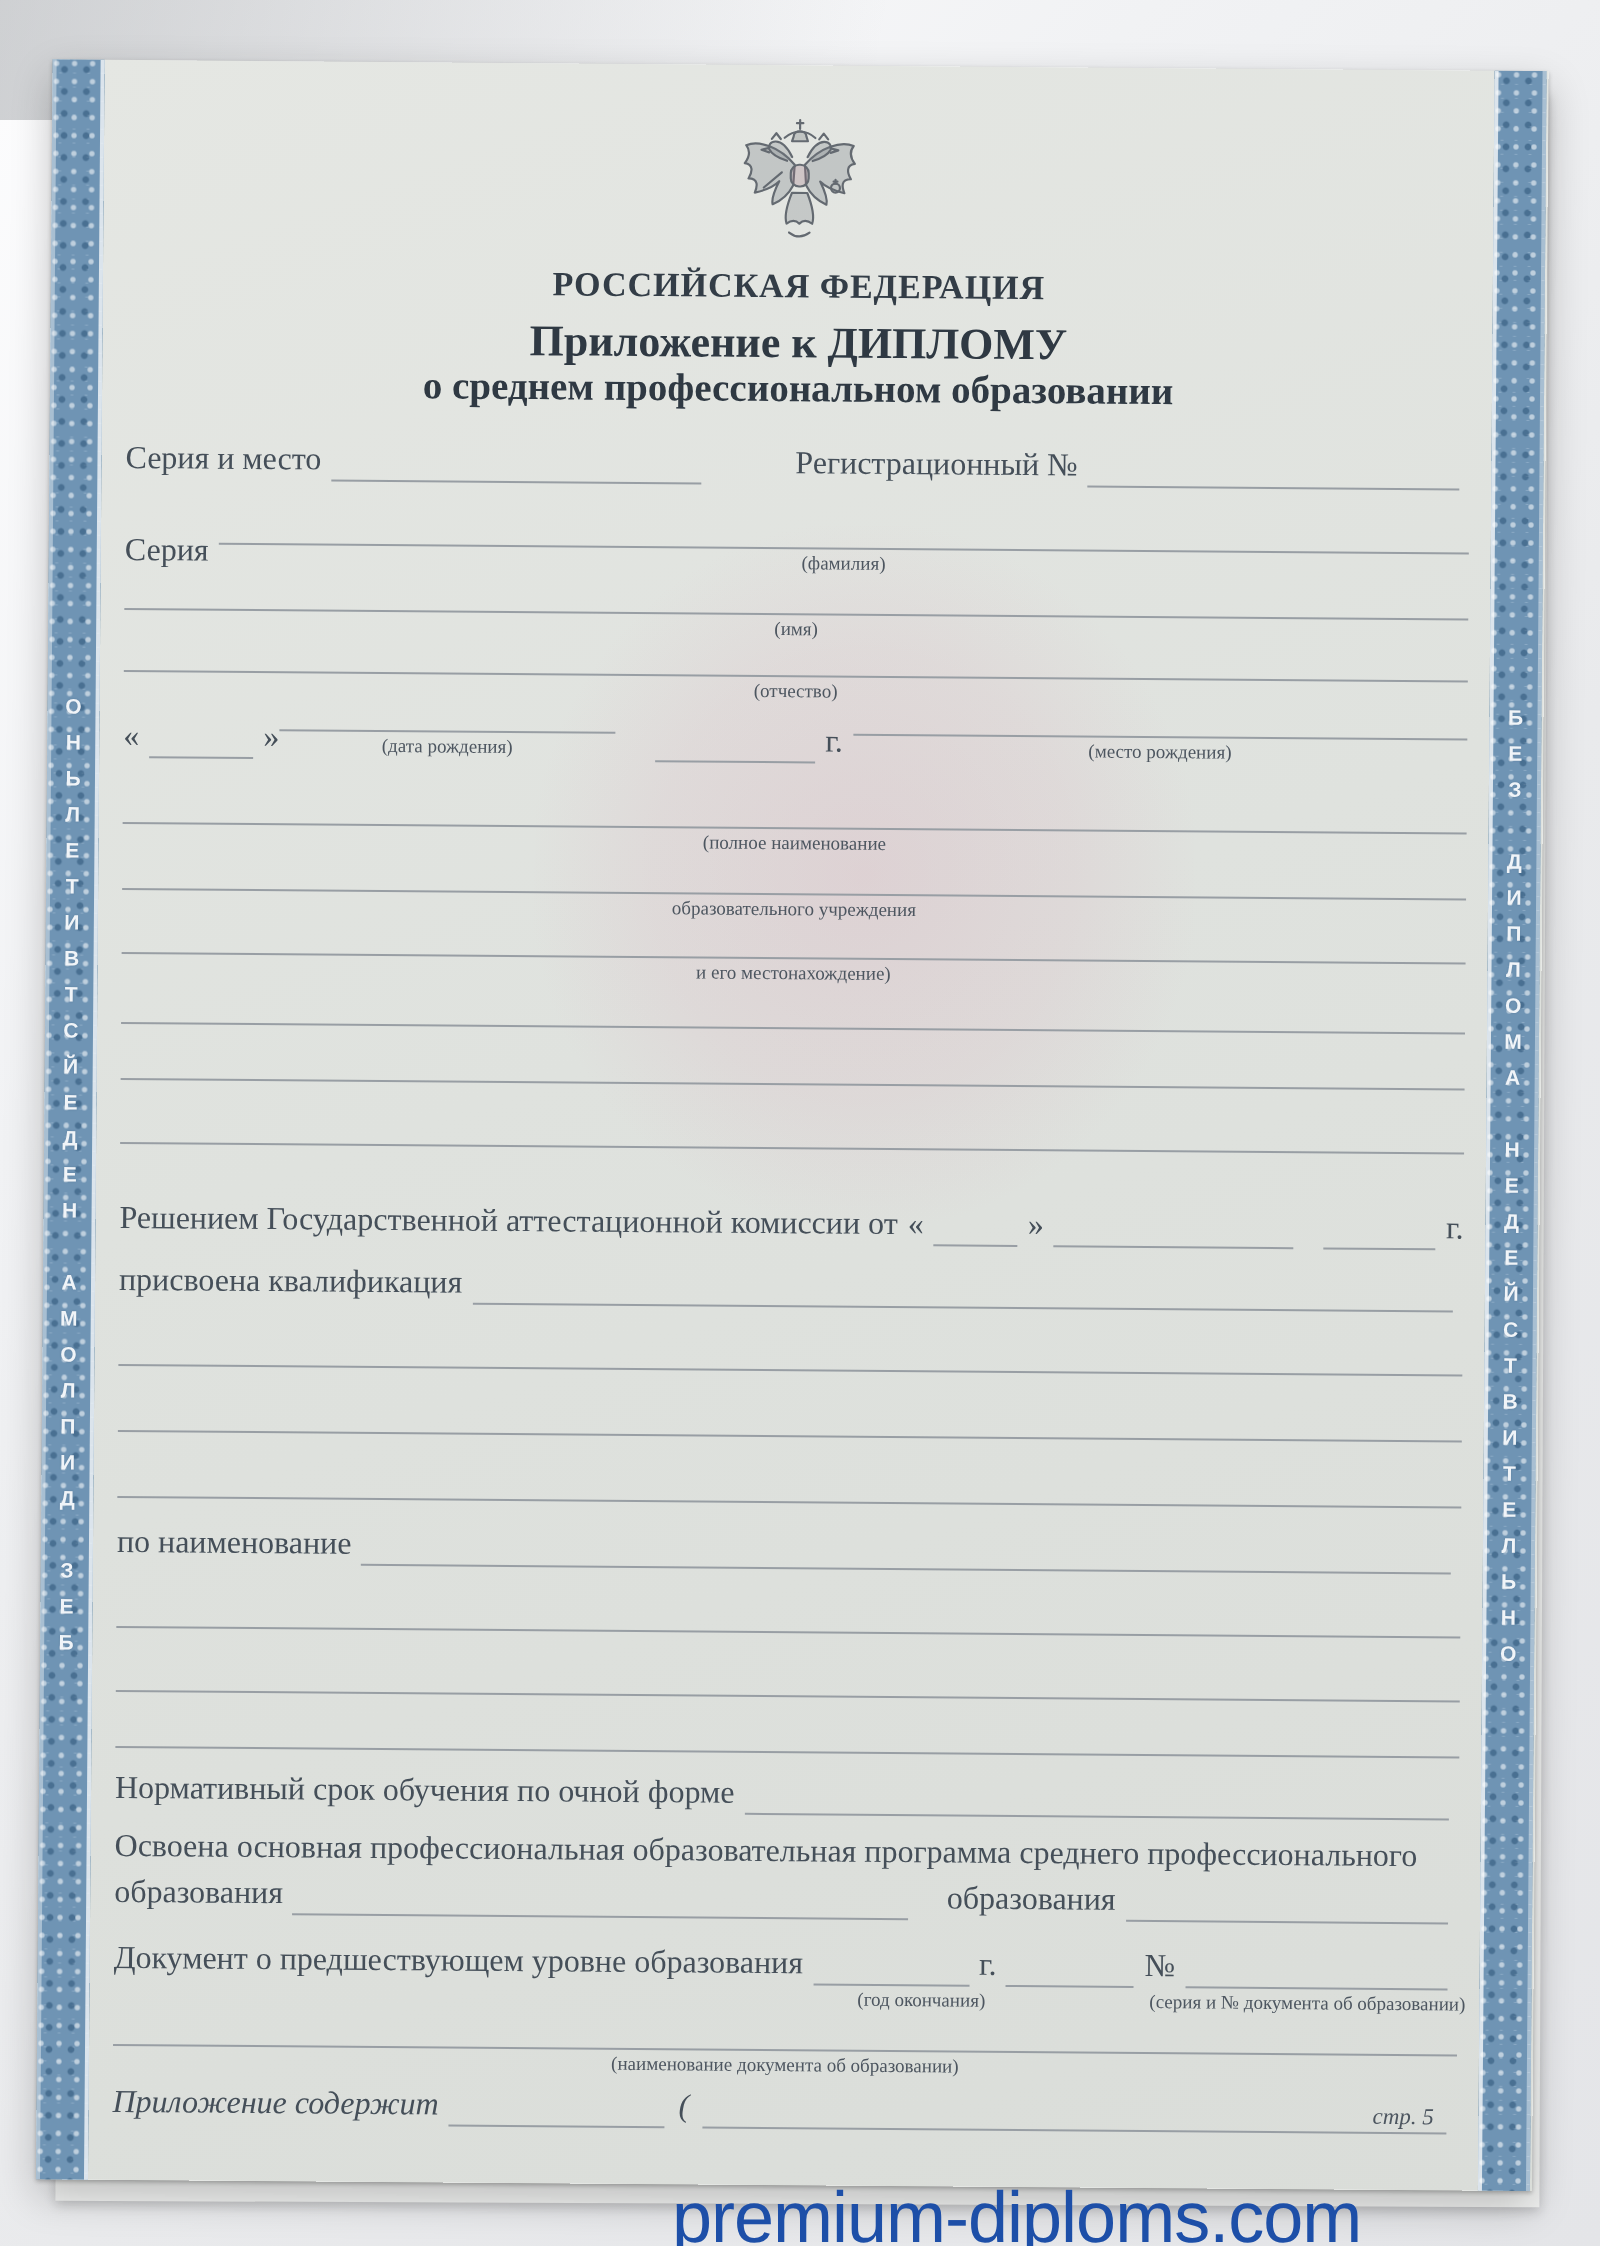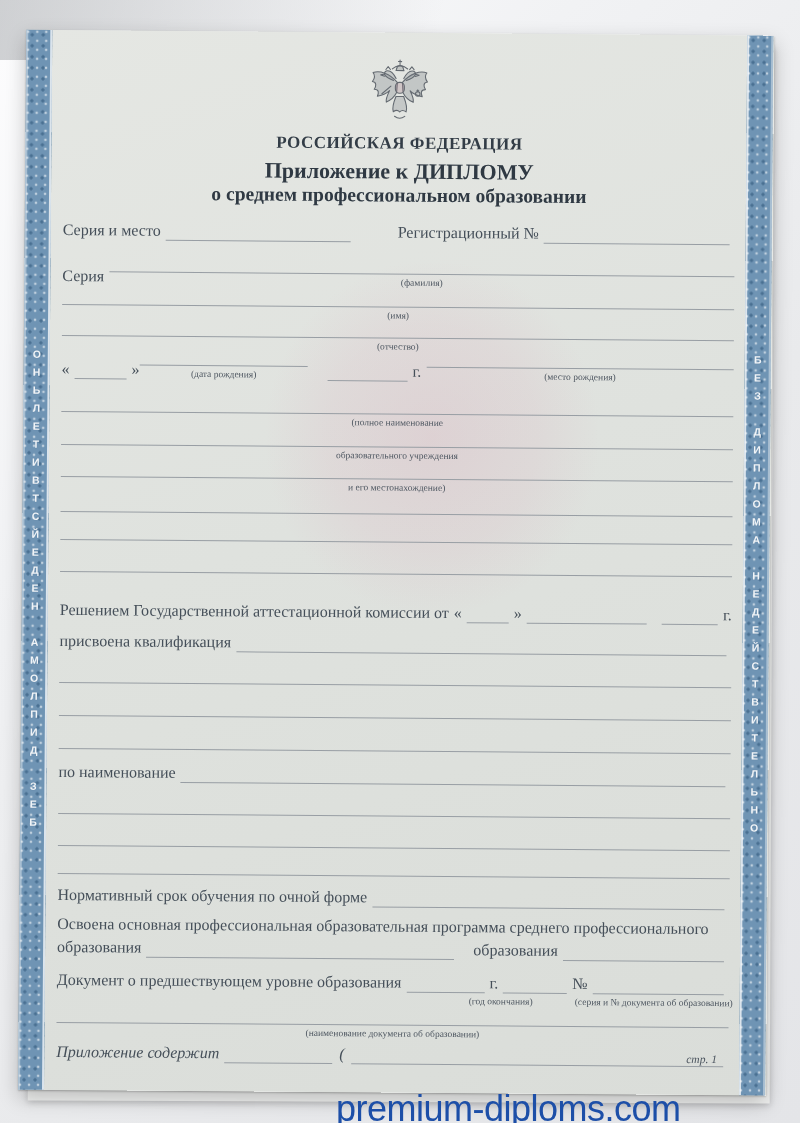--- a/index.html
+++ b/index.html
@@ -224,33 +224,33 @@
   <div class="abs" style="top:940px">
     <div class="row">
       <span class="lbl">Документ о предшествующем уровне образования</span>
       <span class="fill" style="width:78px"></span>
       <span class="lbl">г.</span>
       <span class="fill" style="width:64px"></span>
       <span class="lbl">№</span>
       <span class="fill grow"></span>
     </div>
     <div class="hint-layer">
-      <span class="hint" style="left:412px">(год окончания)</span>
+      <span class="hint" style="left:372px">(год окончания)</span>
       <span class="hint" style="right:-4px">(серия и № документа об образовании)</span>
     </div>
   </div>
 
   <div class="abs writein" style="top:976px">
     <span class="rule"></span>
     <span class="hint">(наименование документа об образовании)</span>
   </div>
 
   <div class="abs row italic" style="top:1012px">
     <span class="lbl">Приложение содержит</span>
     <span class="fill" style="width:108px"></span>
     <span class="lbl paren">(</span>
     <span class="fill grow"></span>
   </div>
 
-  <div class="page-num">стр. 1</div>
+  <div class="page-num">стр. 5</div>
 </div>
 
 <div class="site-wm">premium-diploms.com</div>
 
 </body></html>

